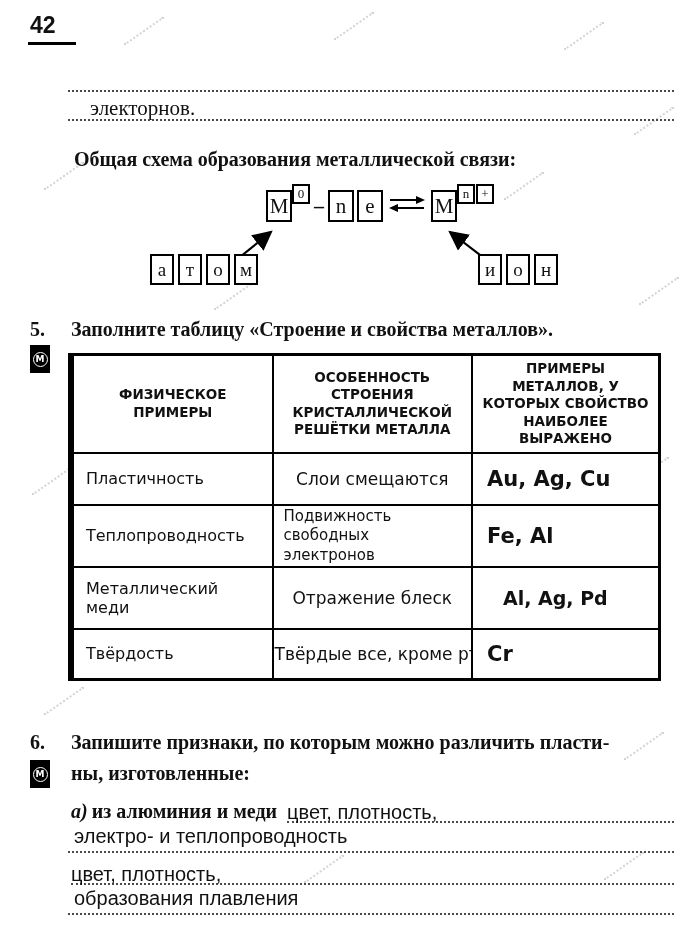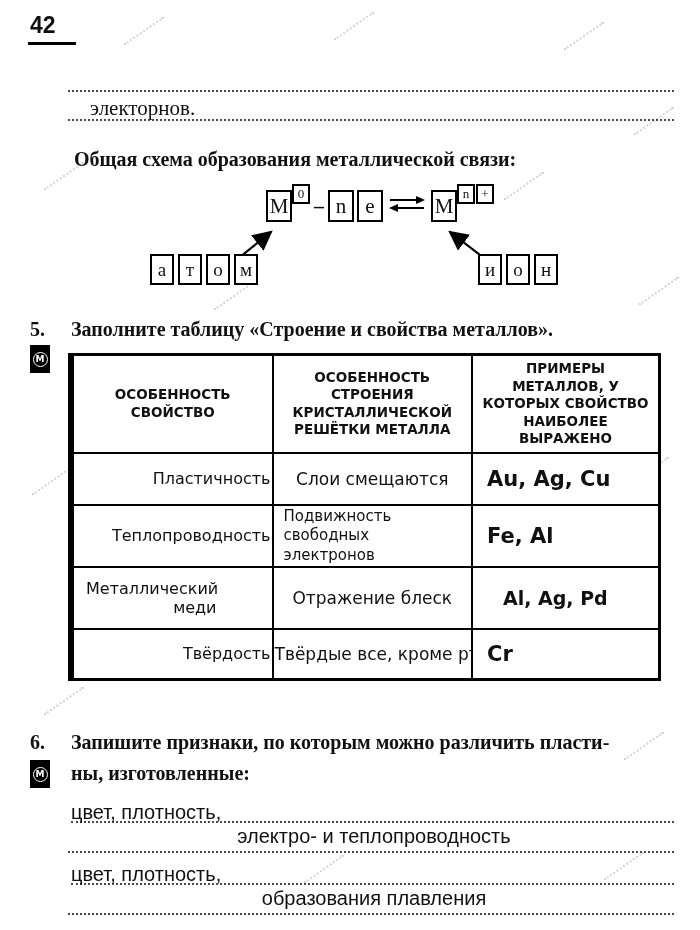--- a/index.html
+++ b/index.html
@@ -44,38 +44,38 @@
   .marker .ring { width:13px; height:13px; border:1.5px solid #fff; border-radius:50%;
                   display:flex; align-items:center; justify-content:center;
                   color:#fff; font:bold 9px "DejaVu Sans", sans-serif; }
 
   
   table.props { border-collapse:collapse; table-layout:fixed; width:593px; background:#fff;
                 border:3px solid #000; border-left:6px solid #000; }
   table.props td, table.props th { border:2px solid #000; vertical-align:middle; overflow:hidden; }
   th.hd { font:13.5px "DejaVu Sans", sans-serif; font-weight:600; text-align:center; line-height:1.3;
           padding:4px 6px; height:72px; }
-  td.c1 { font:16px "DejaVu Sans", sans-serif; text-align:right; padding-left:12px; line-height:1.2; }
+  td.c1 { font:16px "DejaVu Sans", sans-serif; text-align:left; padding-left:12px; line-height:1.2; }
   td.c2 { font:15px "DejaVu Sans", sans-serif; line-height:1.3; }
   td.c3 { font:bold 21px "DejaVu Sans", sans-serif; text-align:left; padding-left:14px; }
   .r1 .c2 { text-align:center; font-size:17px; }
   .r2 .c2, .r3 .c2 { text-align:left; padding-left:10px; padding-right:6px; font-size:15px; }
   .r3 .c2 { font-size:16px; }
   .r4 .c1 { padding-right:55px; }
   .r4 .c2 { text-align:center; font-size:17px; }
   .r4 .c3 { font-size:19px;padding-left:30px; }
   .r5 .c2 { text-align:center; font-size:17px; white-space:nowrap; }
 
   
   .ansrow { position:absolute; left:71px; width:603px; display:flex; align-items:flex-end; height:30px; }
   .ansrow .q { font:bold 20px "Liberation Serif", serif; white-space:nowrap; padding-right:10px; }
   .ansrow .q i { font-style:italic; padding-right:4px; }
   .ansrow .fill { flex:1; border-bottom:2px dotted #4a4a4a; }
   .handw { font:20px "Liberation Sans", sans-serif; position:relative; top:3px; white-space:nowrap; }
-  .ansline2 { position:absolute; left:68px; width:606px; border-bottom:2px dotted #4a4a4a; height:26px;text-align:center; }
+  .ansline2 { position:absolute; left:68px; width:606px; border-bottom:2px dotted #4a4a4a; height:26px; }
   .ansline2 .handw { top:0; padding-left:6px; font-size:20px; }
 </style>
 </head>
 <body>
 
 <div class="wm" style="left:120px; top:30px"></div>
 <div class="wm" style="left:330px; top:25px"></div>
 <div class="wm" style="left:560px; top:35px"></div>
 <div class="wm" style="left:630px; top:120px"></div>
 <div class="wm" style="left:40px;  top:175px"></div>
@@ -149,21 +149,21 @@
 </div>
 
 <table class="props abs" style="left:68px; top:353px">
   <colgroup>
       <col style="width:201px">
       <col style="width:199px">
       <col style="width:187px">
     </colgroup>
   <tbody>
       <tr>
-    <th class="hd">ОСОБЕННОСТЬ СВОЙСТВО</th>
+    <th class="hd">ФИЗИЧЕСКОЕ ПРИМЕРЫ</th>
     <th class="hd">ОСОБЕННОСТЬ СТРОЕНИЯ КРИСТАЛЛИЧЕСКОЙ РЕШЁТКИ МЕТАЛЛА</th>
     <th class="hd">ПРИМЕРЫ МЕТАЛЛОВ, У КОТОРЫХ СВОЙСТВО НАИБОЛЕЕ ВЫРАЖЕНО</th>
   </tr>
   <tr class="r1" style="height:52px">
     <td class="c1">Пластичность</td>
     <td class="c2">Слои смещаются</td>
     <td class="c3">Au, Ag, Cu</td>
   </tr>
   <tr class="r2" style="height:56px">
     <td class="c1">Теплопроводность</td>
@@ -184,20 +184,21 @@
   </table>
 
 <div class="abs tasknum" style="left:30px; top:731px">6.</div>
 <div class="abs tasktext" style="left:71px; top:731px">Запишите признаки, по которым можно различить пласти-</div>
 <div class="abs tasktext" style="left:71px; top:762px">ны, изготовленные:</div>
 <div class="abs marker" style="left:30px; top:760px">
   <span class="ring">М</span>
 </div>
 
 <div class="ansrow" style="top:793px">
+  <span class="q"><i>а)</i><span>из алюминия и меди</span></span>
   <span class="fill"><span class="handw">цвет, плотность,</span></span>
 </div>
 <div class="ansline2" style="top:825px">
   <span class="handw">электро- и теплопроводность</span>
 </div>
 
 <div class="ansrow" style="top:855px">
   <span class="fill"><span class="handw">цвет, плотность,</span></span>
 </div>
 <div class="ansline2" style="top:887px">

